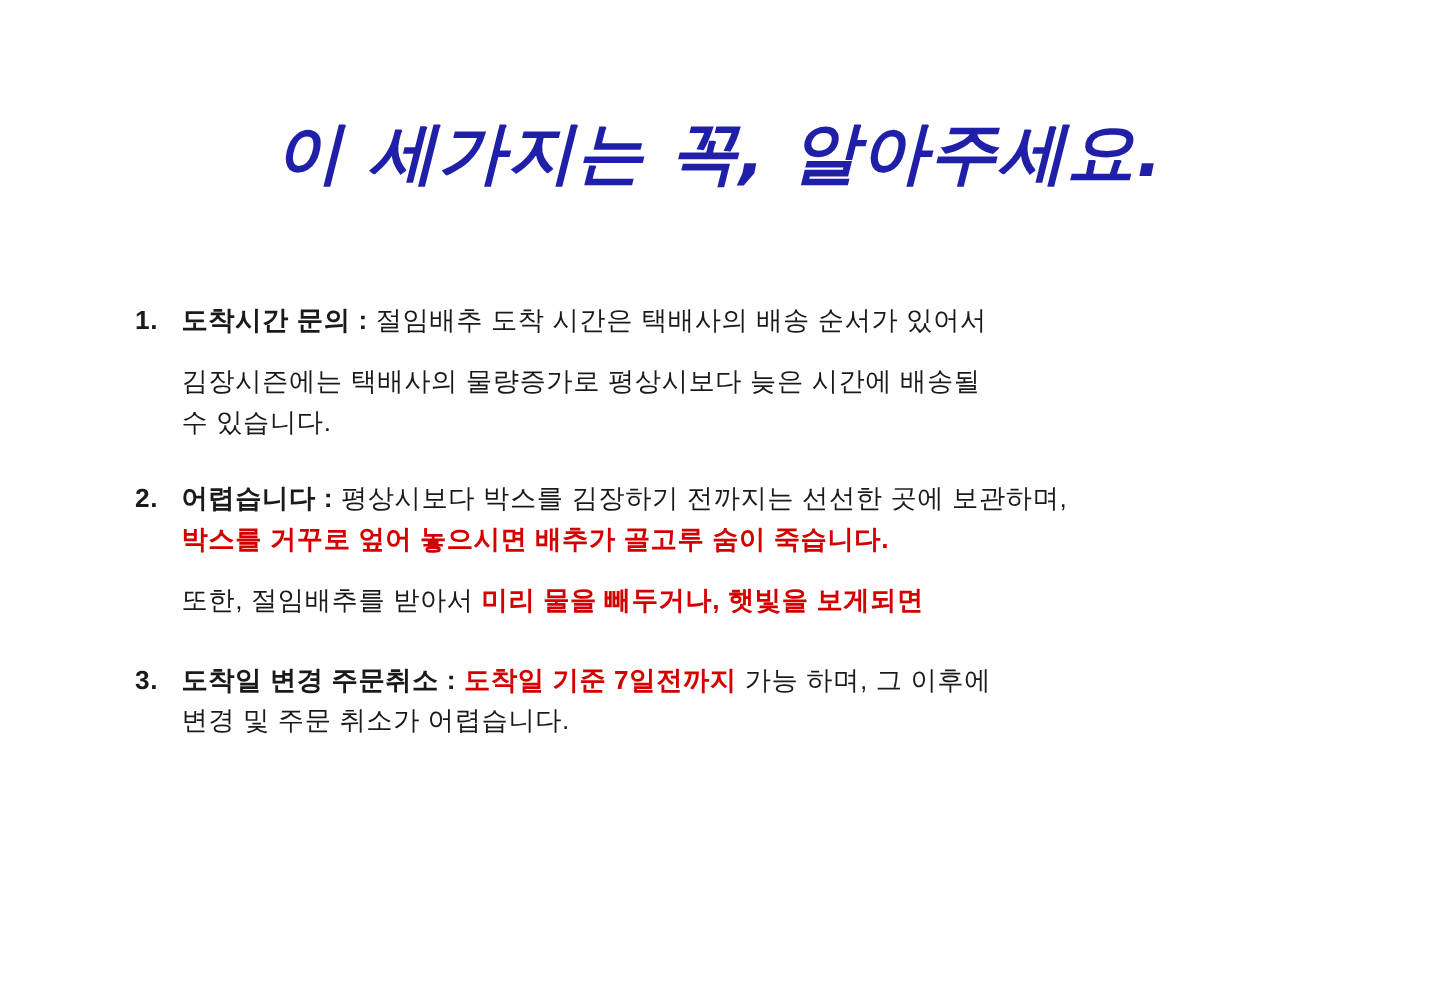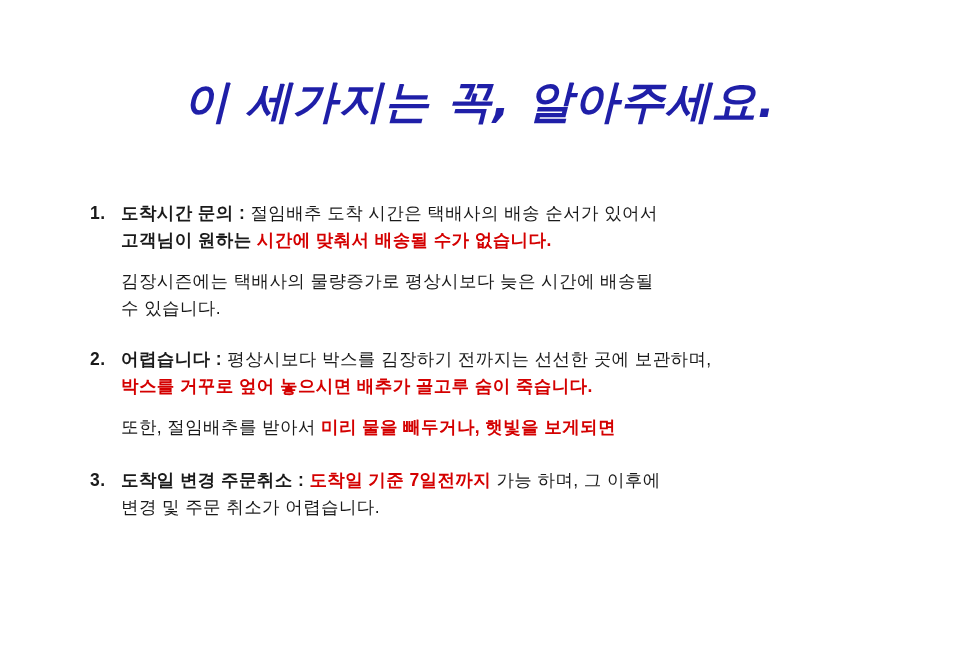--- a/index.html
+++ b/index.html
@@ -84,23 +84,20 @@
 <div class="page">
 
   <div class="title">이 세가지는 꼭, 알아주세요.</div>
 
   <div class="body-block">
 
     <div class="item">
       <div class="line">
         <span class="num">1.</span><span class="bold">도착시간 문의 : </span><span class="plain">절임배추 도착 시간은 택배사의 배송 순서가 있어서</span>
       </div>
-      <div class="line indent">
-        <span class="bold">고객님이 원하는 </span><span class="red">시간에 맞춰서 배송될 수가 없습니다.</span>
-      </div>
       <div class="gap-sm"></div>
       <div class="line indent">
         <span class="plain">김장시즌에는 택배사의 물량증가로 평상시보다 늦은 시간에 배송될</span>
       </div>
       <div class="line indent">
         <span class="plain">수 있습니다.</span>
       </div>
     </div>
 
     <div class="gap-md"></div>

